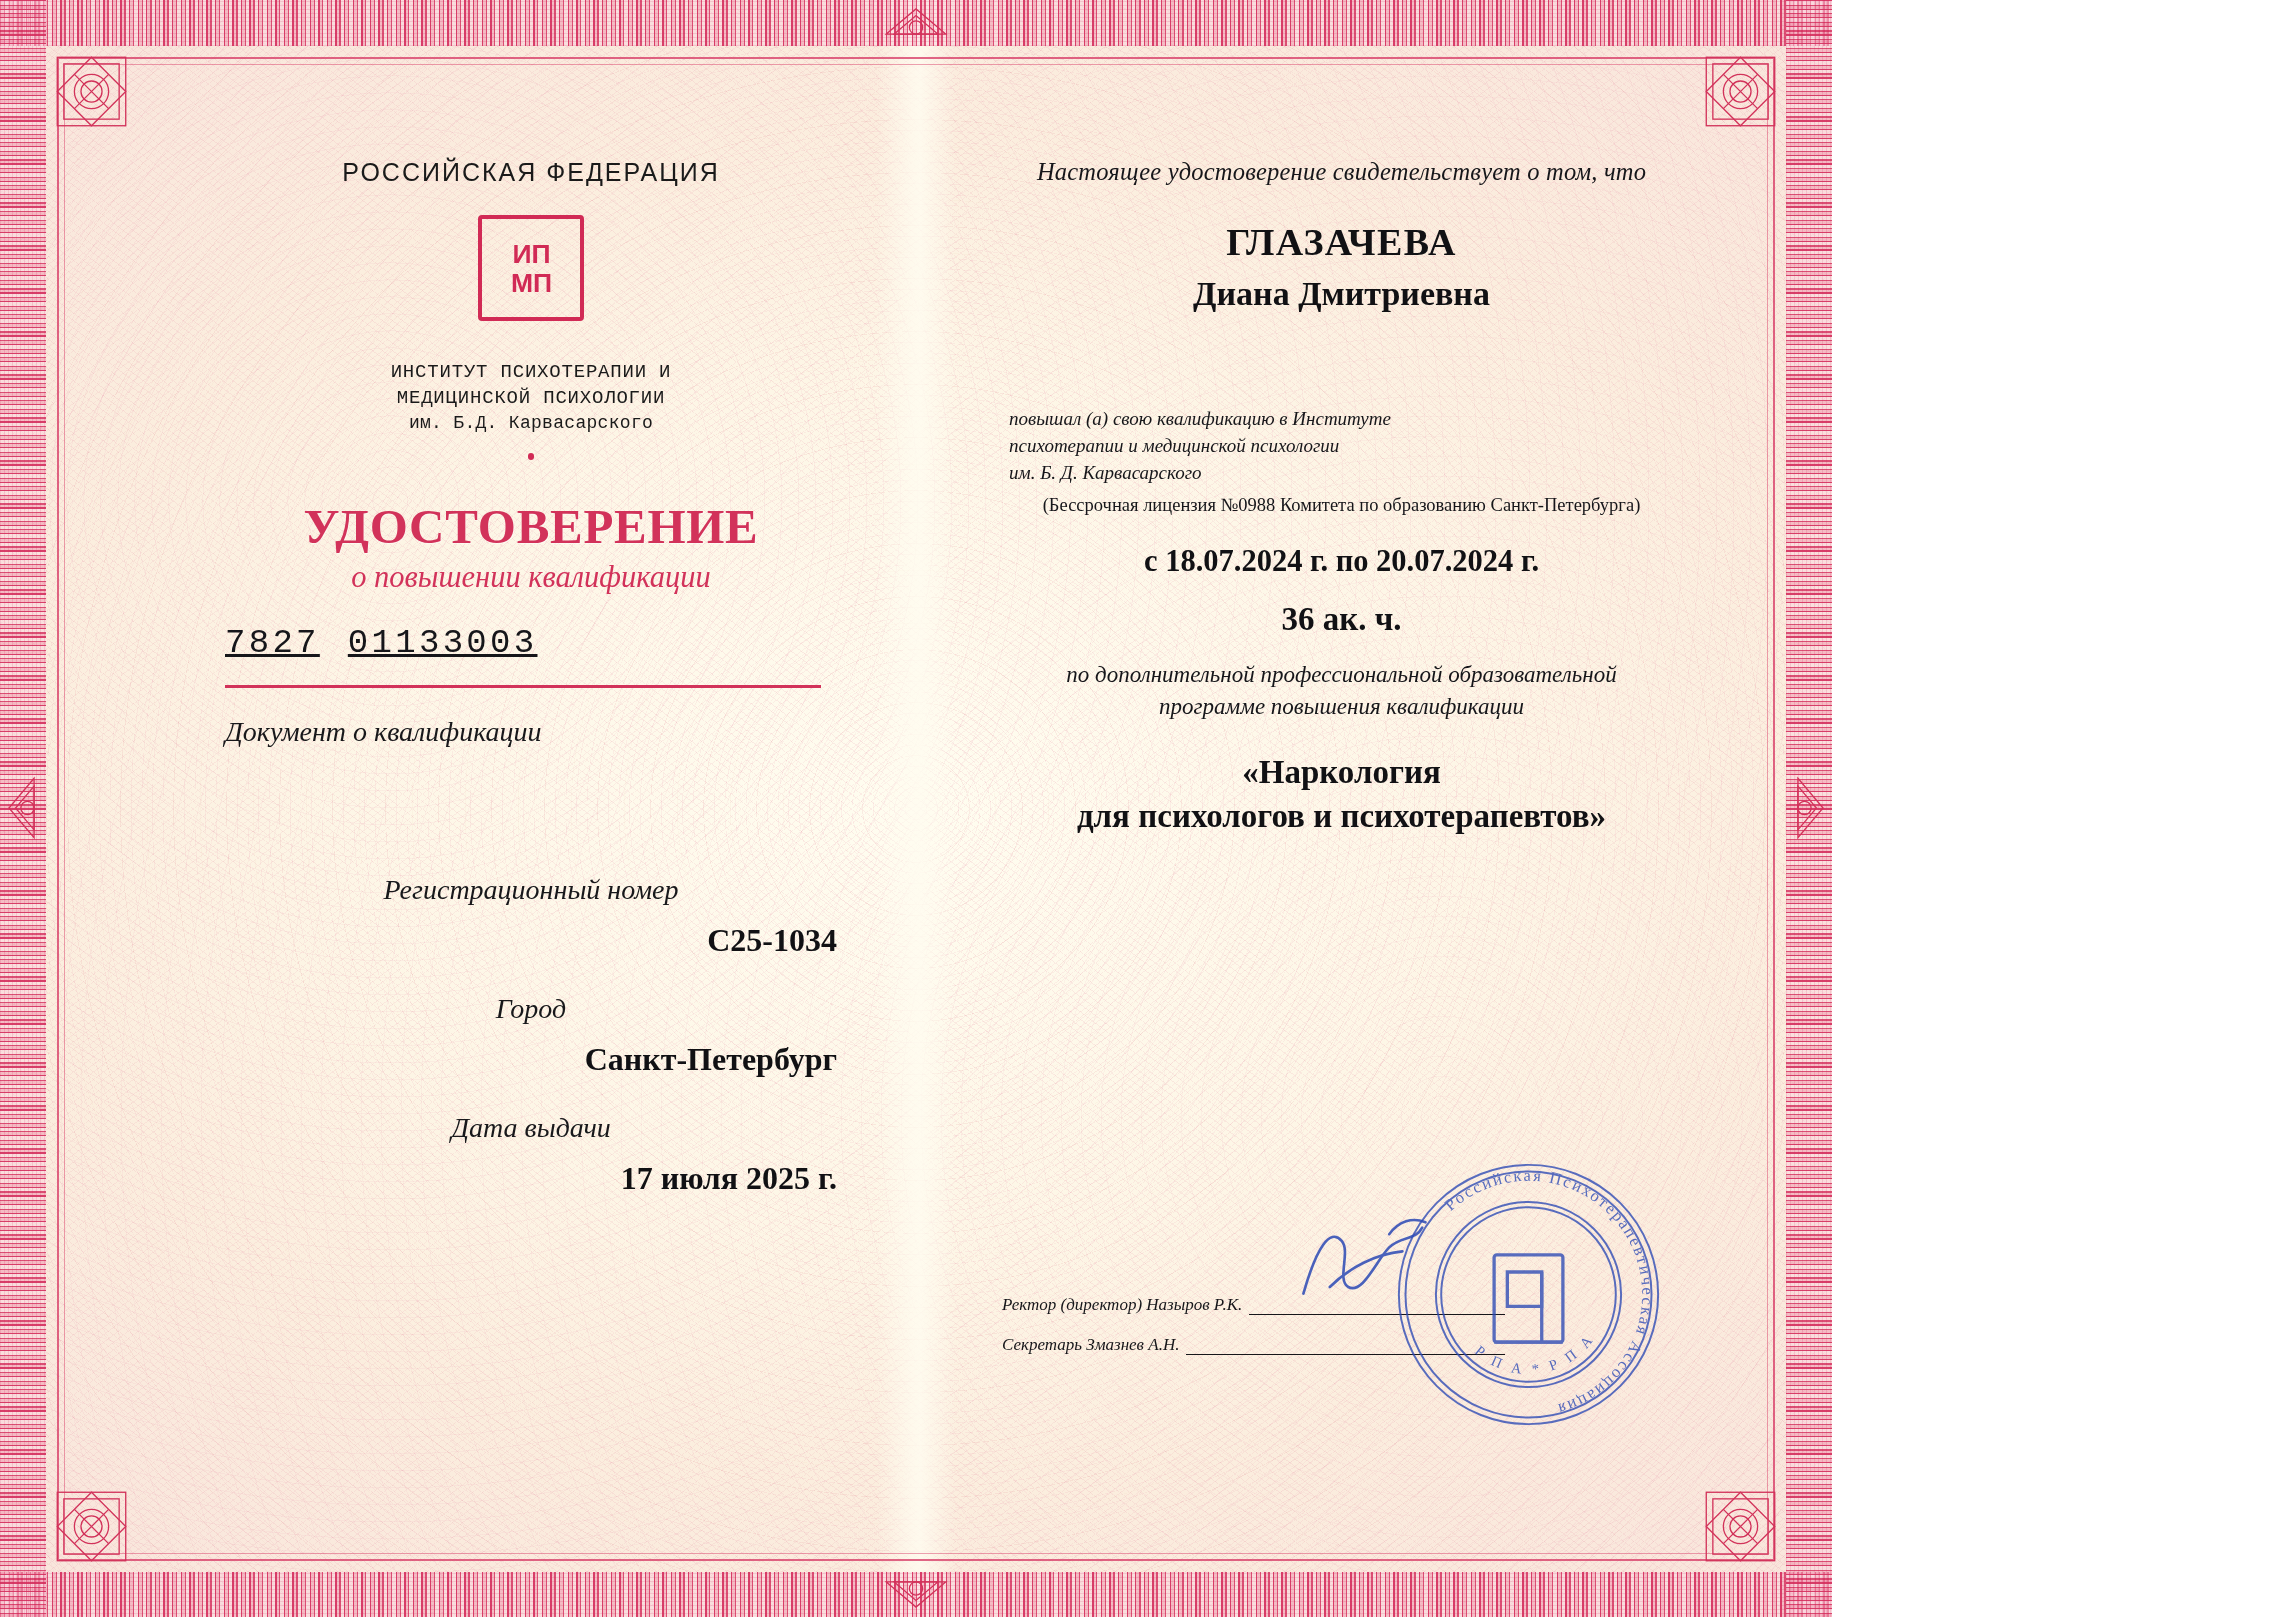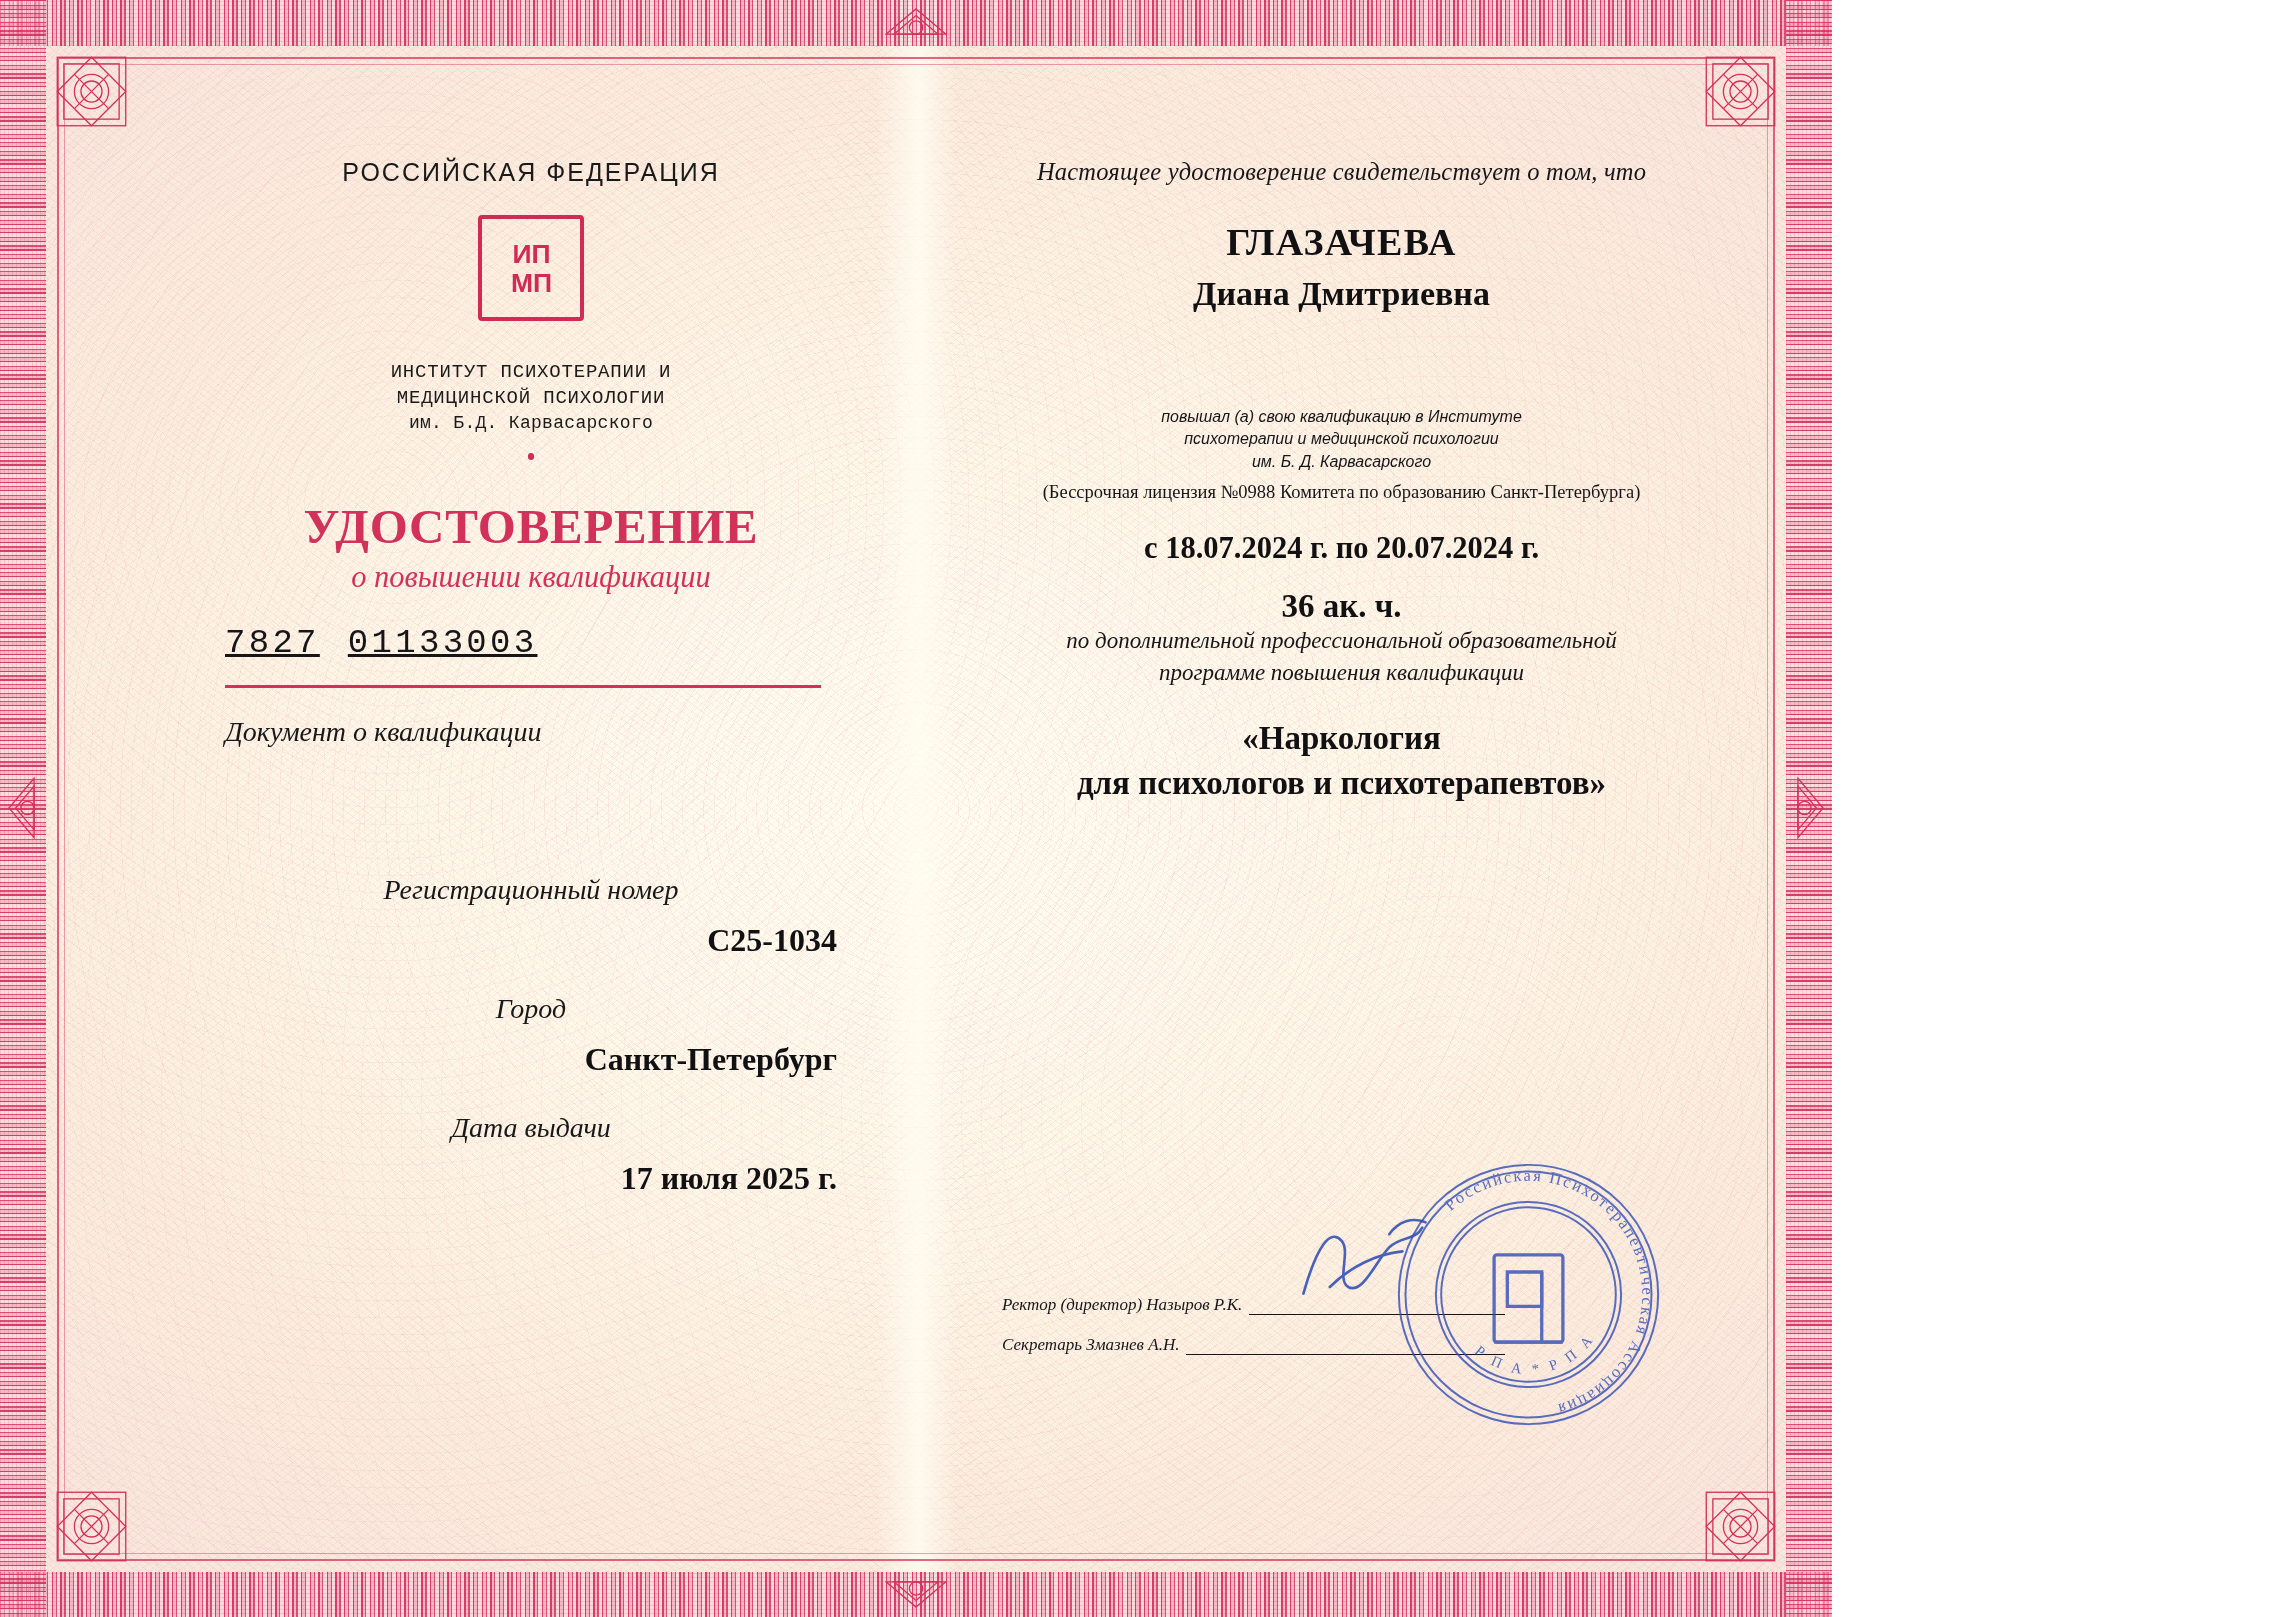--- a/index.html
+++ b/index.html
@@ -279,24 +279,23 @@
   .r-name {
     margin-top: 10.6px;
     text-align: center;
     font-family: "Liberation Serif", serif;
     font-weight: bold;
     font-size: 34px;
     color: #111114;
   }
   .r-course-line {
     margin-top: 93px;
-    text-align: center;
-    font-family: Liberation Sans, sans-serif;
+    font-family: Liberation Serif, serif;
     font-style: italic;
-    font-size: 16px;
+    font-size: 19px;
     line-height: 1.42;
     color: #16161a;
   }
   .r-license {
     margin-top: 8px;
     text-align: center;
     font-family: "Liberation Serif", serif;
     font-size: 18.5px;
     color: #16161a;
   }
@@ -310,20 +309,21 @@
   }
   .r-hours {
     margin-top: 22.5px;
     text-align: center;
     font-family: "Liberation Serif", serif;
     font-weight: bold;
     font-size: 33px;
     color: #111114;
   }
   .r-program {
+    margin-top: 21px;
     text-align: center;
     font-family: "Liberation Serif", serif;
     font-style: italic;
     font-size: 23px;
     line-height: 1.4;
     color: #16161a;
   }
   .r-prog-title {
     margin-top: 26.5px;
     text-align: center;

